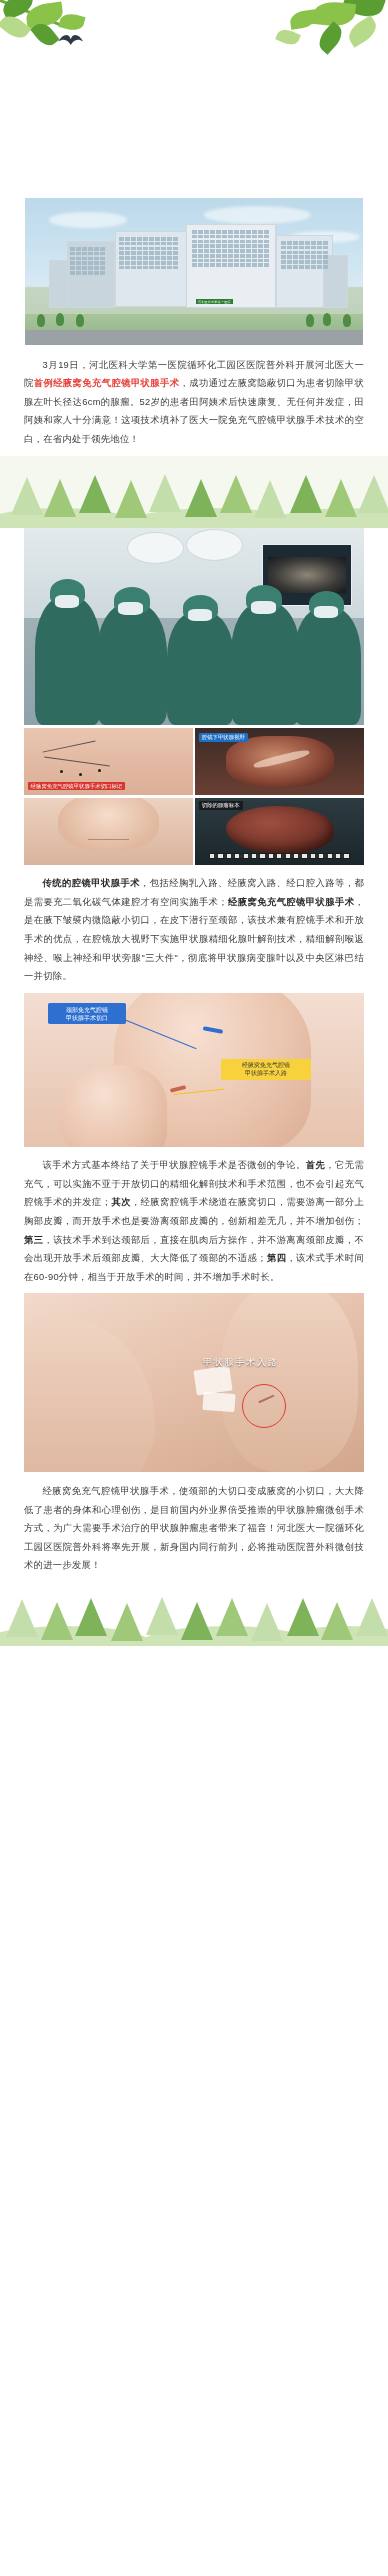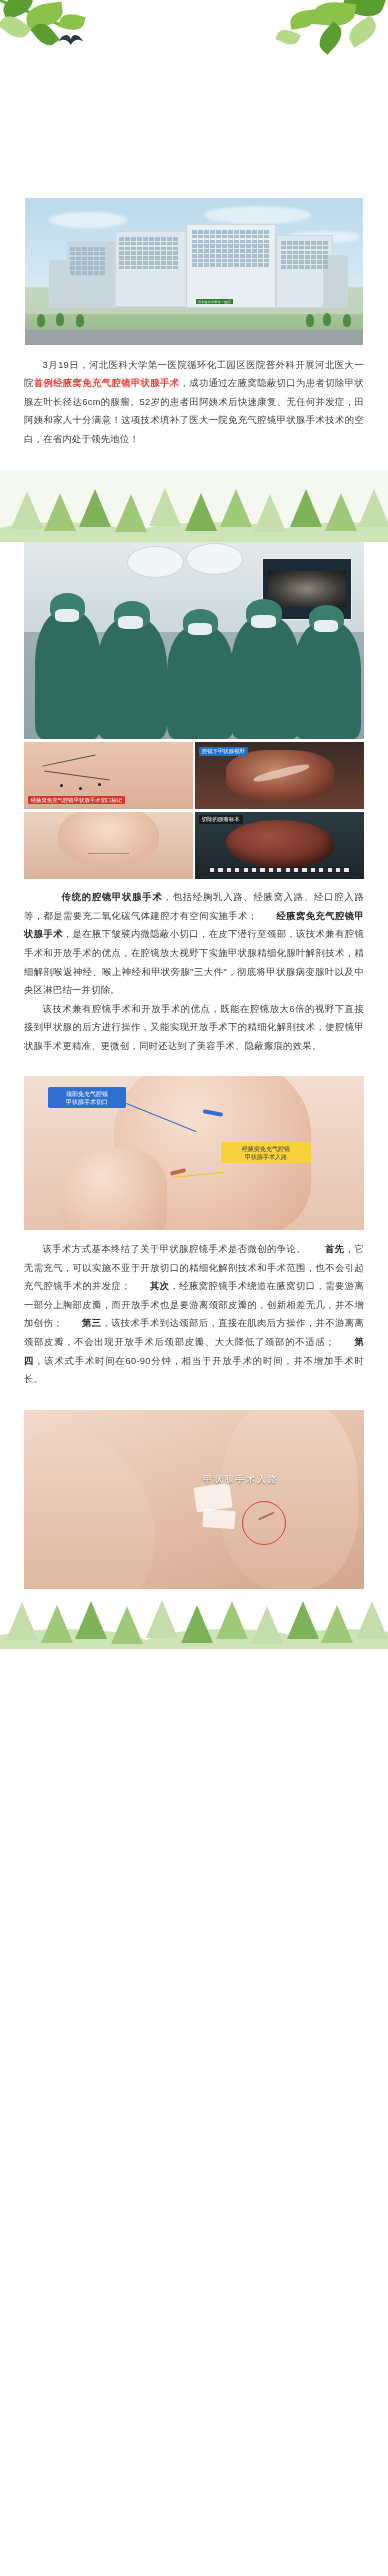--- a/index.html
+++ b/index.html
@@ -117,25 +117,24 @@
     margin: 0;
     text-indent: 2em;
   }
   .hl-red {
     color: #e8413b;
     font-weight: bold;
   }
   .bold {
     font-weight: bold;
     color: #2b2b2b;
-    margin-left: 19px;
   }
   .text-block {
     padding-top: 9.6px;
-    padding-bottom: 21px;
+    padding-bottom: 7px;
   }
 
   
   .forest {
     position: relative;
     width: 388px;
     height: 72px;
     background: #f4f8ee;
     overflow: hidden;
   }
@@ -744,21 +743,20 @@
         <div class="tile-cap black" style="left:3.6px; top:3.6px;">切除的腺瘤标本</div>
       </div>
 
     </div>
   </div>
 
   <div class="text-block">
     <p class="para">
       <span class="bold">传统的腔镜甲状腺手术</span><span>，包括经胸乳入路、经腋窝入路、经口腔入路等，都是需要充二氧化碳气体建腔才有空间实施手术；</span><span class="bold">经腋窝免充气腔镜甲状腺手术</span><span>，是在腋下皱襞内微隐蔽小切口，在皮下潜行至颈部，该技术兼有腔镜手术和开放手术的优点，在腔镜放大视野下实施甲状腺精细化腺叶解剖技术，精细解剖喉返神经、喉上神经和甲状旁腺"三大件"，彻底将甲状腺病变腺叶以及中央区淋巴结一并切除。</span>
     </p>
-    <p class="para">该技术兼有腔镜手术和开放手术的优点，既能在腔镜放大6倍的视野下直接接到甲状腺的后方进行操作，又能实现开放手术下的精细化解剖技术，使腔镜甲状腺手术更精准、更微创，同时还达到了美容手术、隐蔽瘢痕的效果。</p>
   </div>
 
   <div class="photo-block">
     <div class="diagram">
       <div class="torso" style="left:90px; top:-18px; width:197px; height:179px; border-radius:42% 42% 30% 30%;"></div>
       <div class="torso" style="left:36px; top:72px; width:107px; height:96px; border-radius:50% 40% 30% 40%;"></div>
 
       <div class="dg-box blue" style="left:24px; top:10.7px; width:78px; white-space:pre-line;"><span>颈部免充气腔镜
 甲状腺手术切口</span></div>
       <div class="dg-line" style="left:100px; top:26px; width:78px; transform:rotate(22deg);"></div>
@@ -783,20 +781,23 @@
       <div class="arm" style="left:197px; top:-12px; width:137px; height:191px;"></div>
       <div class="arm" style="left:-24px; top:24px; width:155px; height:179px; border-radius:30% 60% 40% 40%;"></div>
       <div class="tape" style="left:171px; top:75px; width:36px; height:25px; transform:rotate(-8deg);"></div>
       <div class="tape" style="left:179px; top:100px; width:32px; height:18px; transform:rotate(4deg);"></div>
       <div class="circle-mark" style="left:218px; top:91px; width:44px; height:44px;"></div>
       <div style="position:absolute; left:234px; top:105px; width:16.7px; height:2.4px; background:#b4705f; border-radius:1.2px; transform:rotate(-24deg);"></div>
       <div class="scar-label" style="left:179px; top:63px;">甲状腺手术入路</div>
     </div>
   </div>
 
+  <div class="text-block" style="padding-bottom:10.7px;">
+    <p class="para">经腋窝免充气腔镜甲状腺手术，使颈部的大切口变成腋窝的小切口，大大降低了患者的身体和心理创伤，是目前国内外业界倍受推崇的甲状腺肿瘤微创手术方式，为广大需要手术治疗的甲状腺肿瘤患者带来了福音！河北医大一院循环化工园区医院普外科将率先开展，新身国内同行前列，必将推动医院普外科微创技术的进一步发展！</p>
+  </div>
 
   <div class="bottom-forest">
     <div class="hill" style="left:-24px; width:179px;"></div>
     <div class="hill" style="left:137px; width:179px;"></div>
     <div class="hill" style="left:269px; width:155px;"></div>
     <div class="tri l" style="left:6px; bottom:8.4px;"></div>
     <div class="tri" style="left:41px; bottom:6px;"></div>
     <div class="tri d" style="left:75px; bottom:9.6px;"></div>
     <div class="tri" style="left:111px; bottom:4.8px;"></div>
     <div class="tri l" style="left:146px; bottom:10.7px;"></div>

